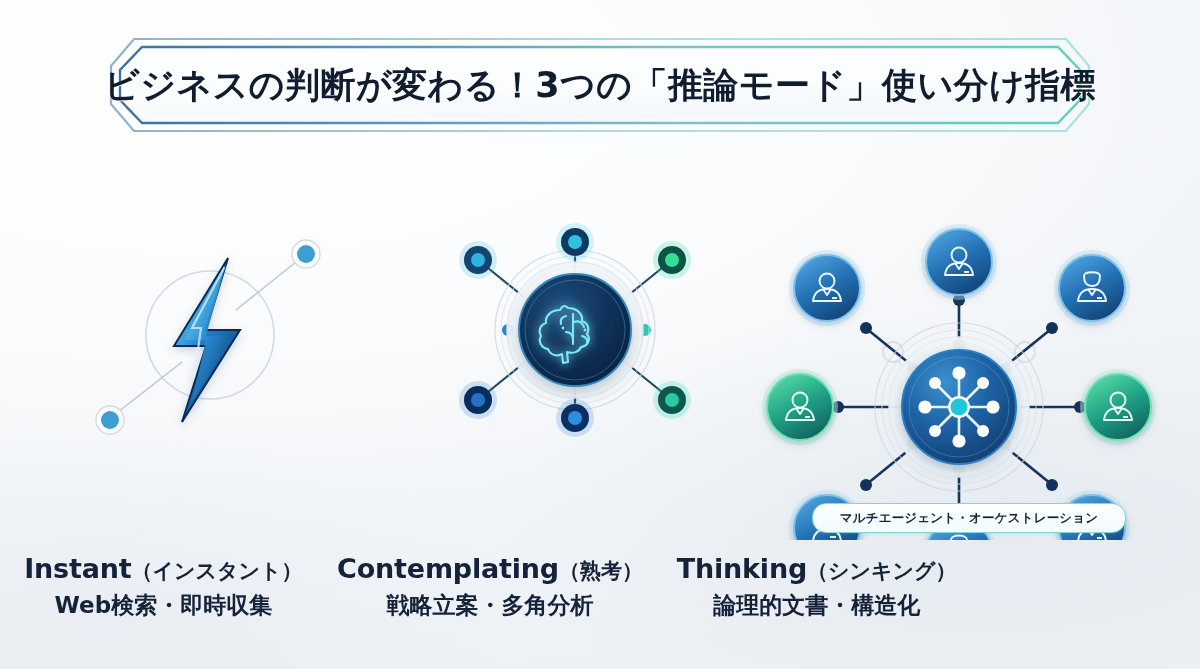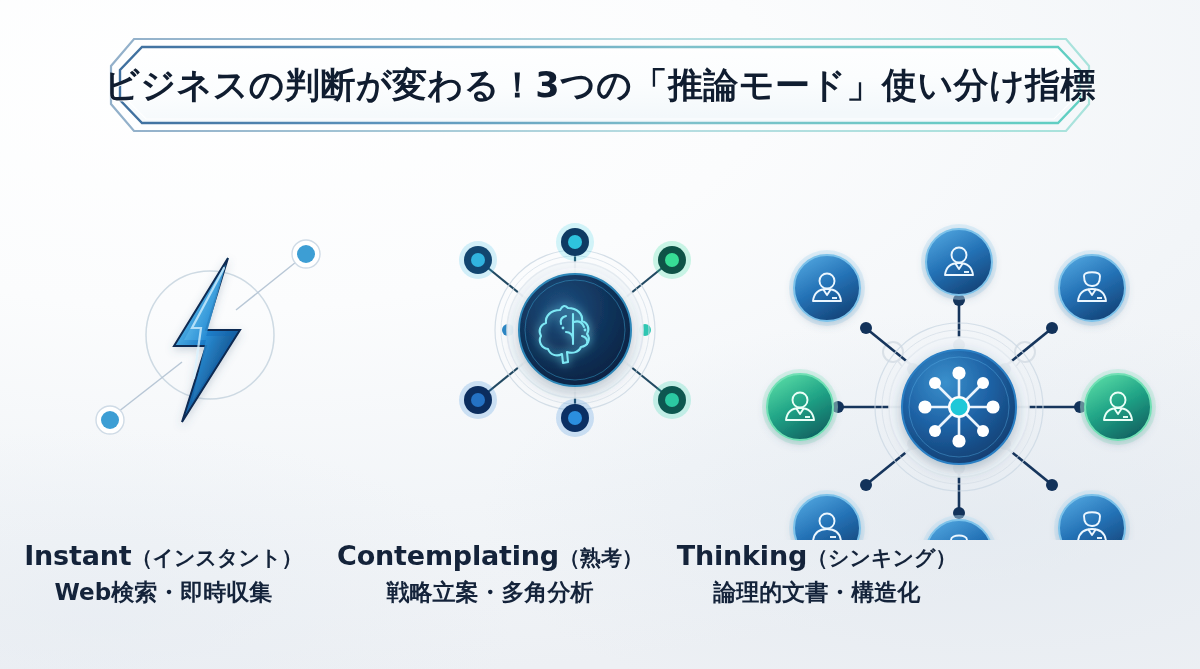--- a/index.html
+++ b/index.html
@@ -105,21 +105,21 @@
     font-size: 12.5px;
     letter-spacing: 0.2px;
     color: #13263c;
     white-space: nowrap;
   }
 
   
   .captions {
     position: absolute;
     left: 0;
-    top: 538px;
+    top: 551px;
     width: 980px;
     height: 110px;
     display: flex;
     z-index: 7;
   }
   .caption {
     flex: 1 1 0;
     text-align: center;
     padding-top: 2px;
   }
@@ -508,20 +508,23 @@
             <path d="M -8,-13 c 0,-6 16,-6 16,0 c 0,7 -3,11 -8,11 c -5,0 -8,-4 -8,-11 Z"></path>
             <path d="M -14,13 c 1,-8 6,-12 14,-12 c 8,0 13,4 14,12 Z"></path>
             <path d="M -4,1 l 4,6 l 4,-6"></path>
             <line x1="5" y1="10" x2="10" y2="10"></line>
           </g>
         </g>
       </g>
     </svg>
   </div>
 
+  <div class="pill">
+    <span class="pill-text">マルチエージェント・オーケストレーション</span>
+  </div>
 
   <div class="captions">
 
     <div class="caption">
       <div class="caption-main">
         <span class="en">Instant</span><span class="jp">（インスタント）</span>
       </div>
       <div class="caption-sub">Web検索・即時収集</div>
     </div>
 

